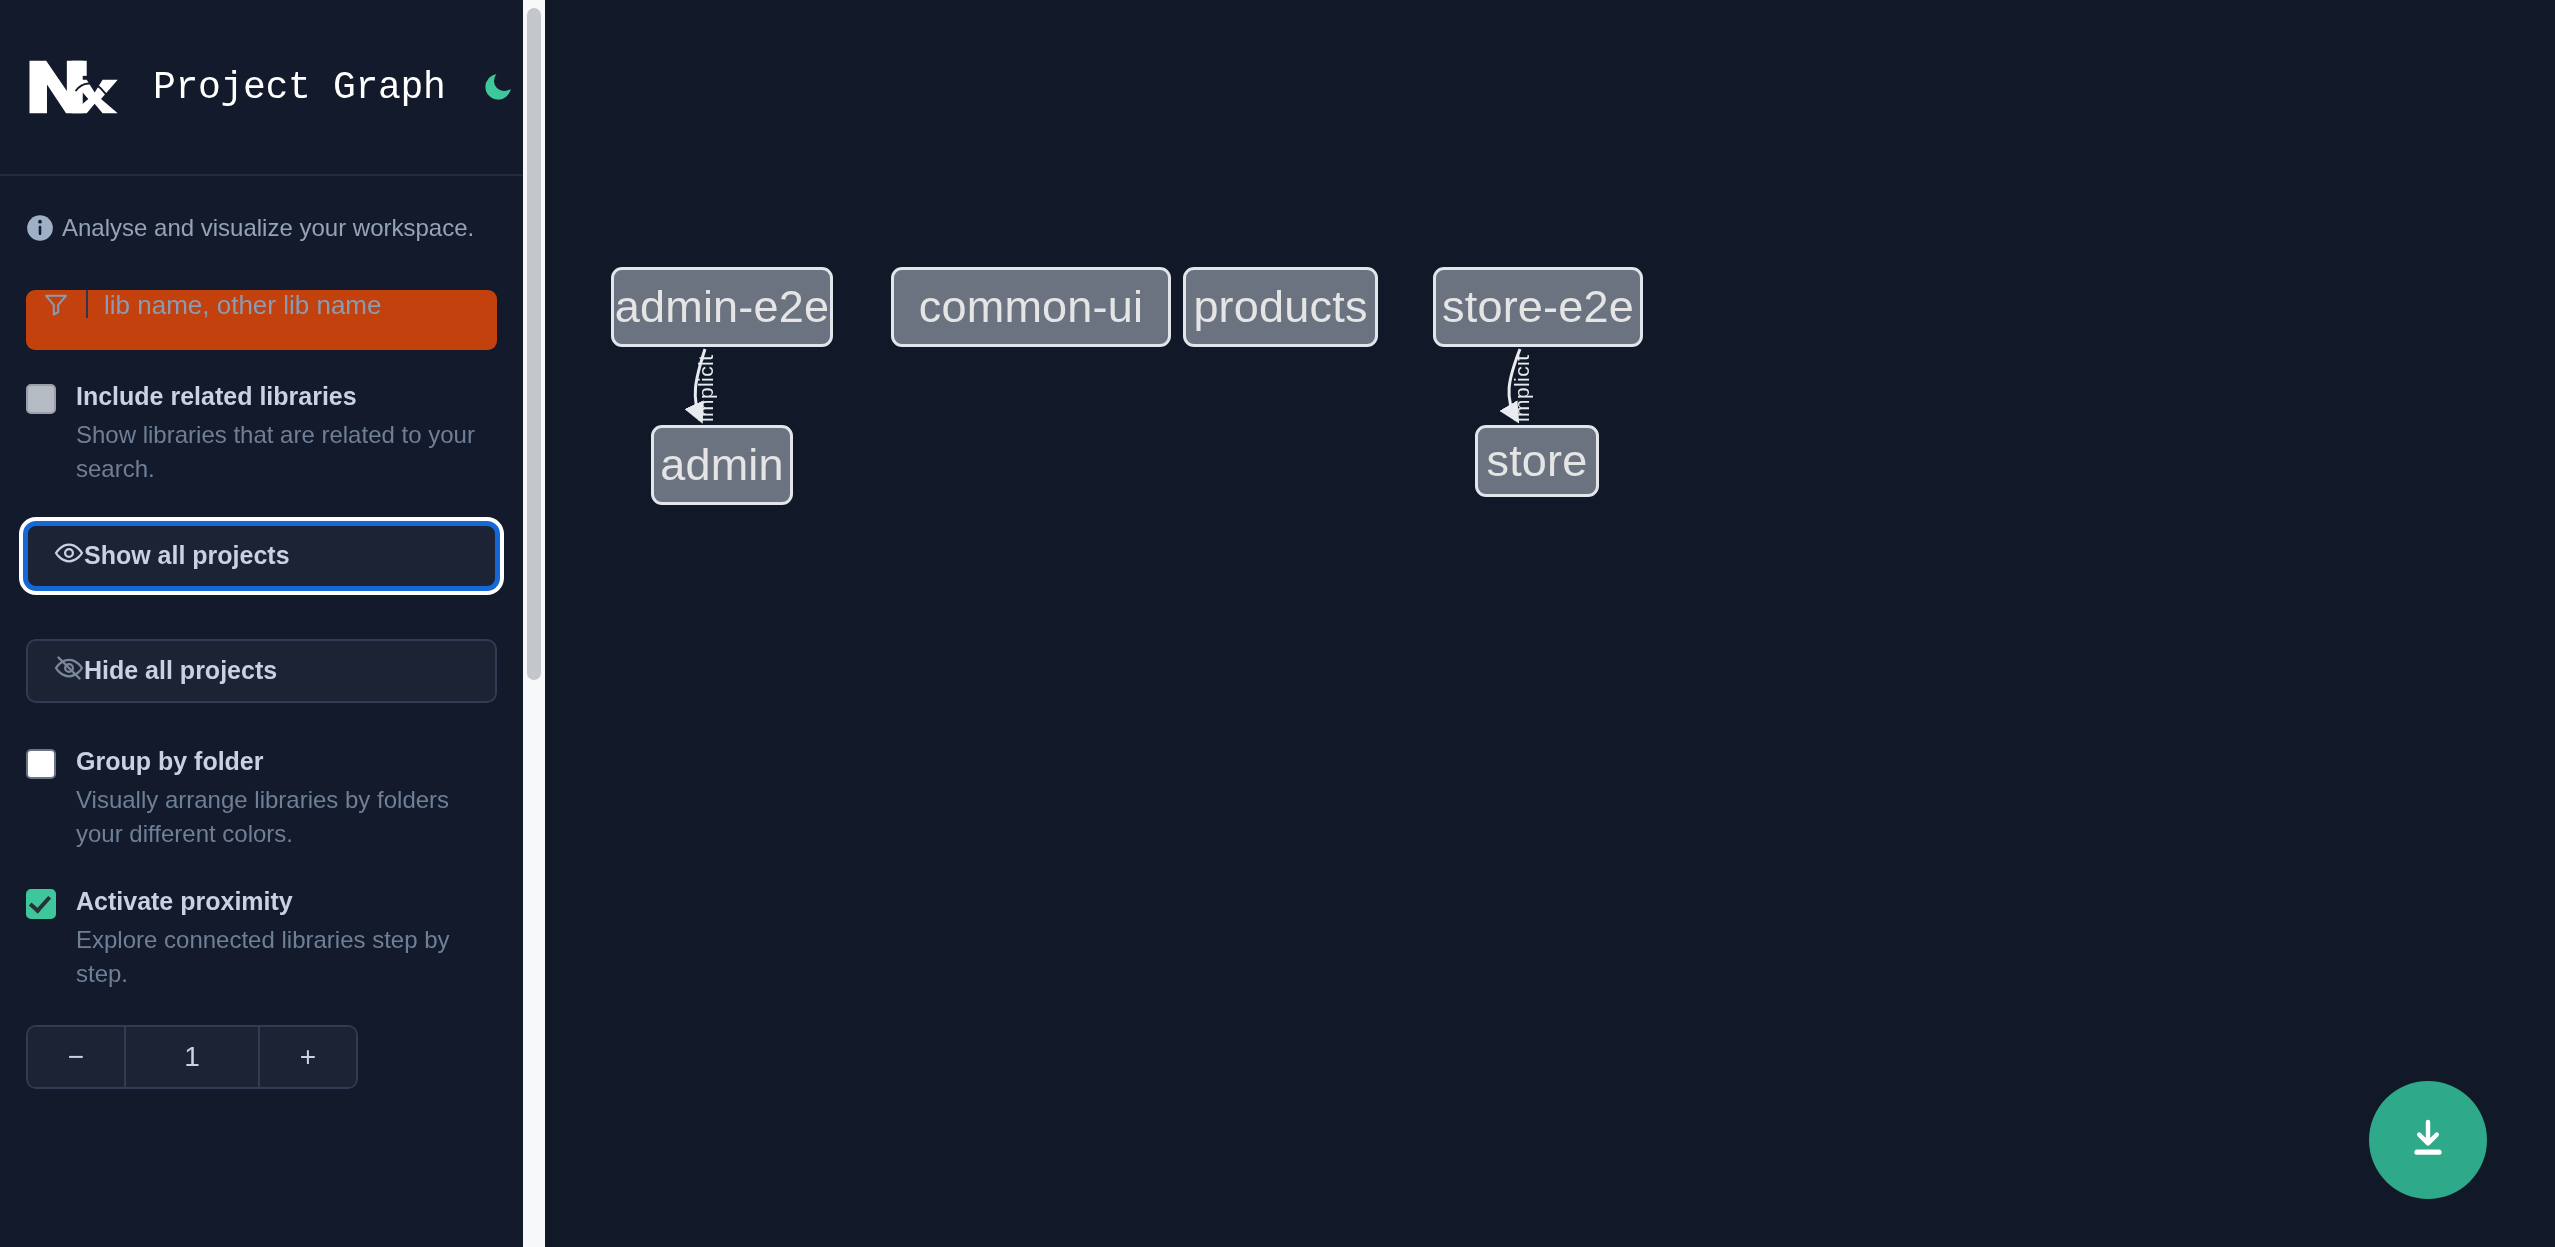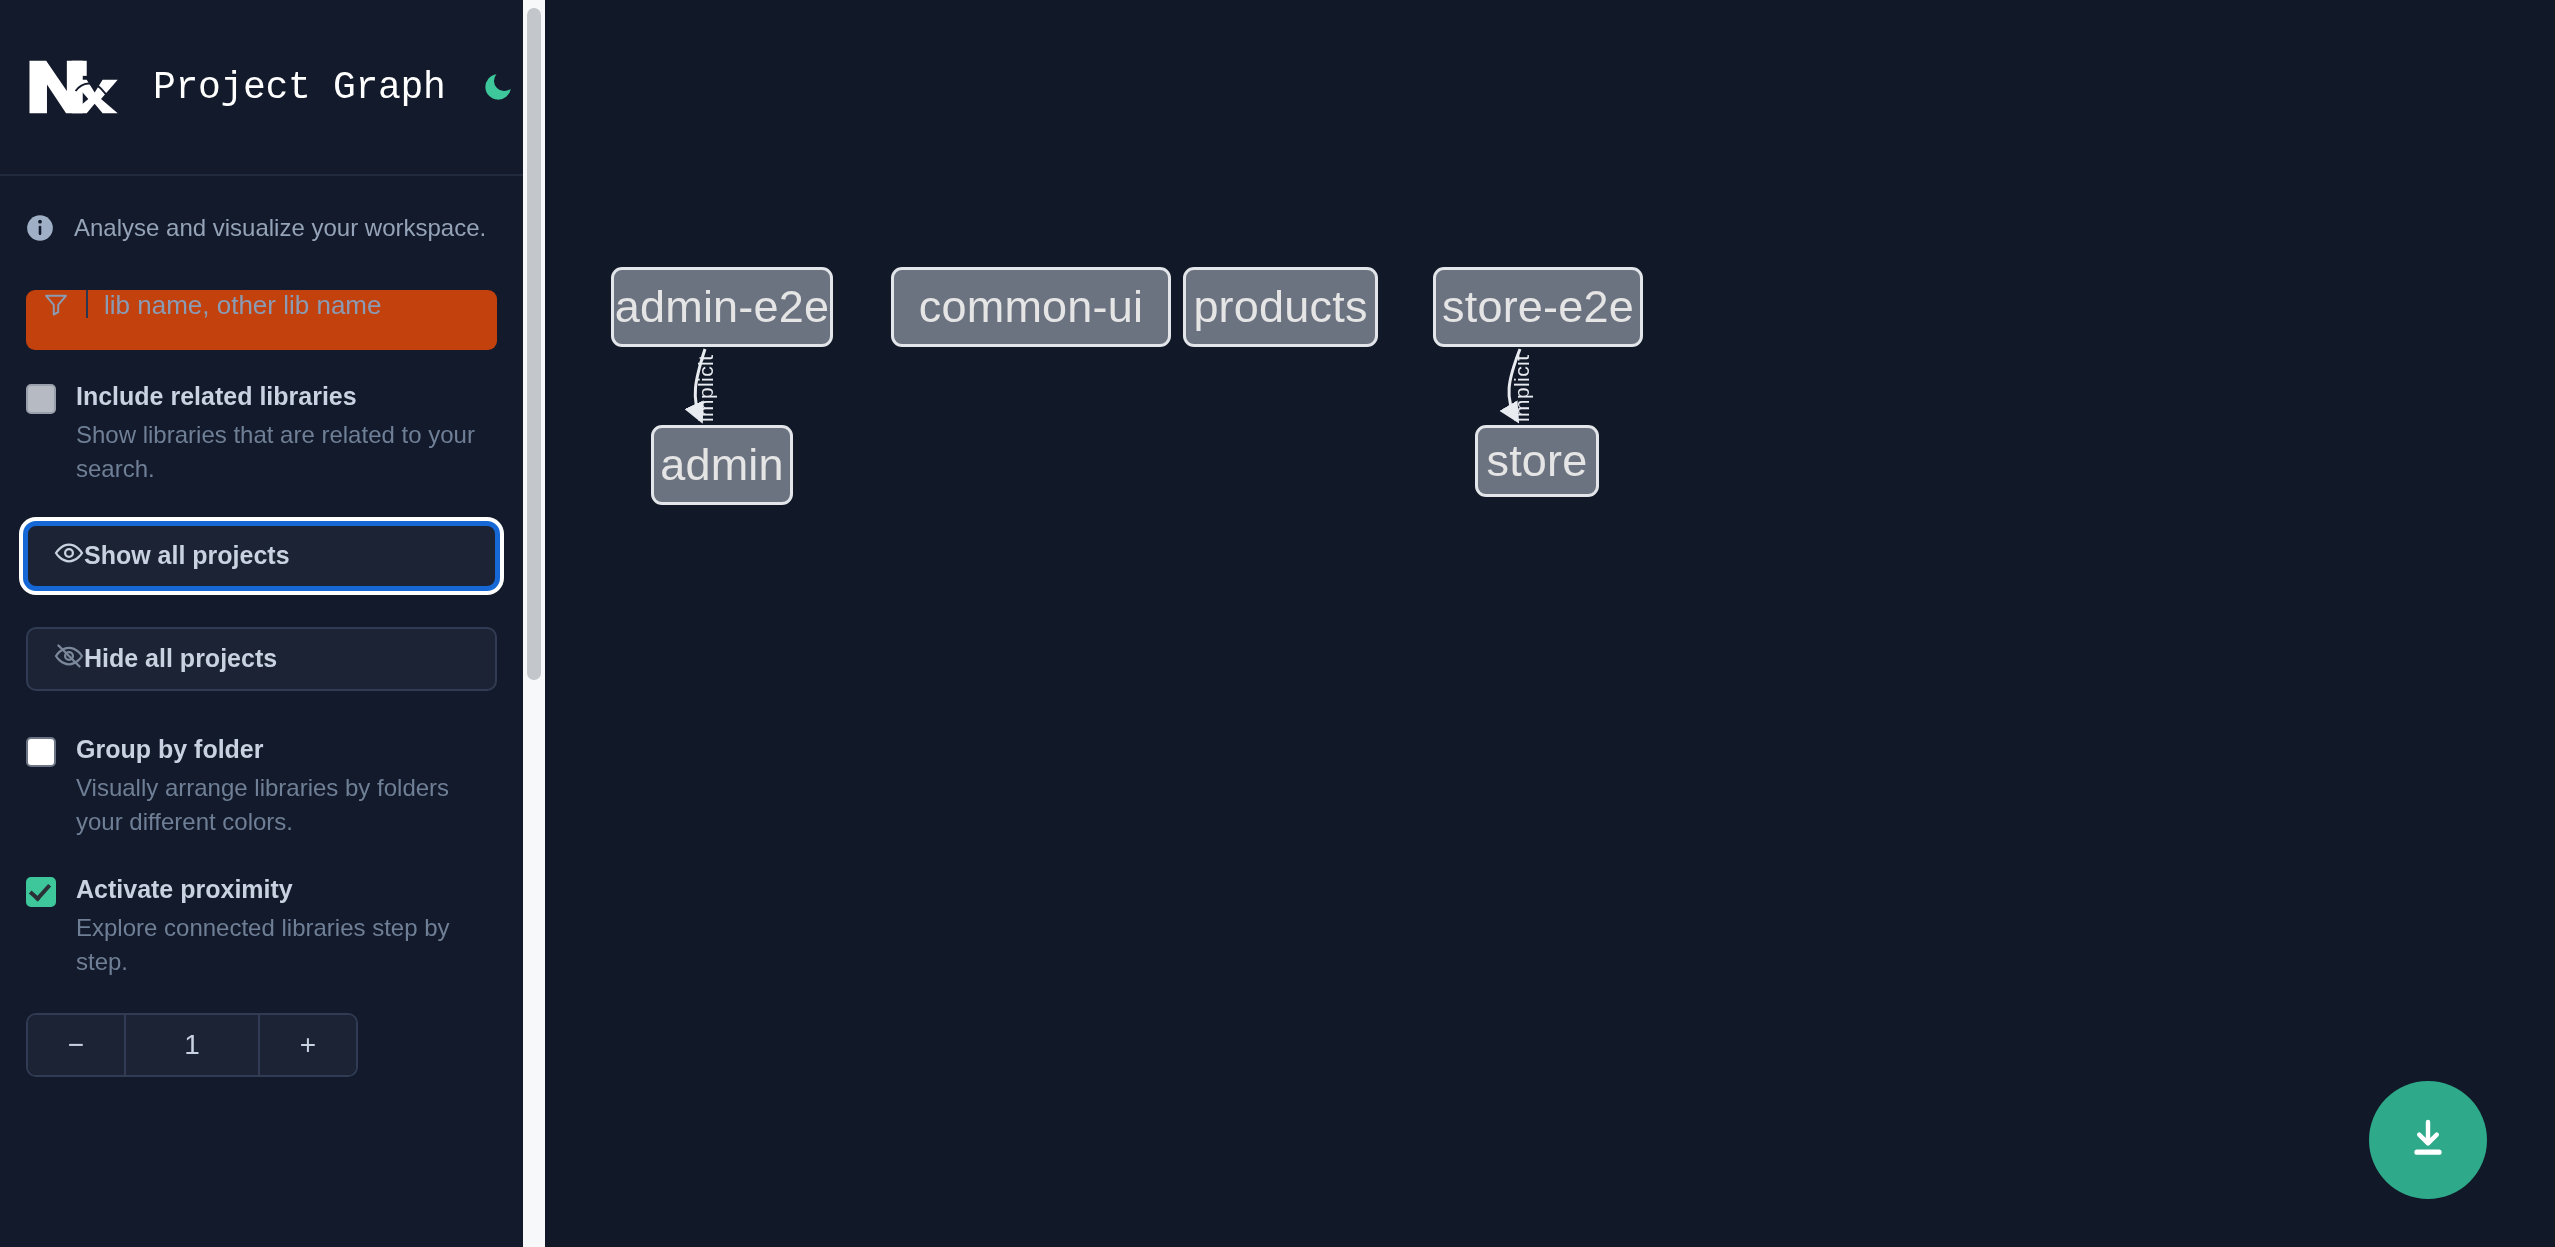--- a/index.html
+++ b/index.html
@@ -39,21 +39,21 @@
     color: #ffffff; font-size: 38px; font-weight: 400;
     margin-left: 31px; letter-spacing: -0.3px; white-space: nowrap; font-family: Liberation Mono, monospace;
   }
   .theme-toggle {
     margin-left: 32px; width: 40px; height: 40px;
     display: flex; align-items: center; justify-content: center; cursor: pointer;
   }
 
   
   .info-row {
-    display: flex; align-items: center; gap: 20px;
+    display: flex; align-items: center; gap: 8px;
     padding: 0 26px; height: 104px;
   }
   .info-icon { flex: 0 0 28px; width: 28px; height: 28px; }
   .info-text { color: #94a3b8; font-size: 24px; white-space: nowrap; }
 
   
   .filter-wrap {
     margin: 10px 26px 0 26px; height: 60px;
     display: flex; align-items: flex-start;
     background: #c2410c; border-radius: 9px; overflow: hidden;
@@ -88,21 +88,21 @@
   .opt-desc  { color: #6f7f96; font-size: 24px; line-height: 1.42; margin-top: 4px; max-width: 440px; }
 
   
   .btn-stack { padding: 0 26px; margin-top: 38px; }
   .big-btn {
     position: relative; height: 64px; width: 100%;
     background: #1b2334; border: 2px solid #313c54; border-radius: 10px;
     display: flex; align-items: center; padding-left: 26px; 
     color: #c8d2e0; font-size: 25px; font-weight: bold; cursor: pointer;
   }
-  .big-btn + .big-btn { margin-top: 39px; align-items: center; }
+  .big-btn + .big-btn { margin-top: 51px; align-items: center; }
   .big-btn.focused {
     border-color: #1668d6;
     box-shadow: 0 0 0 3px #1668d6, 0 0 0 7px #ffffff;
   }
   .big-btn .lbl { line-height: 1; }
 
   
   .stepper-wrap { padding: 0 26px; margin-top: 34px; }
   .stepper {
     display: flex; width: 332px; height: 64px;

